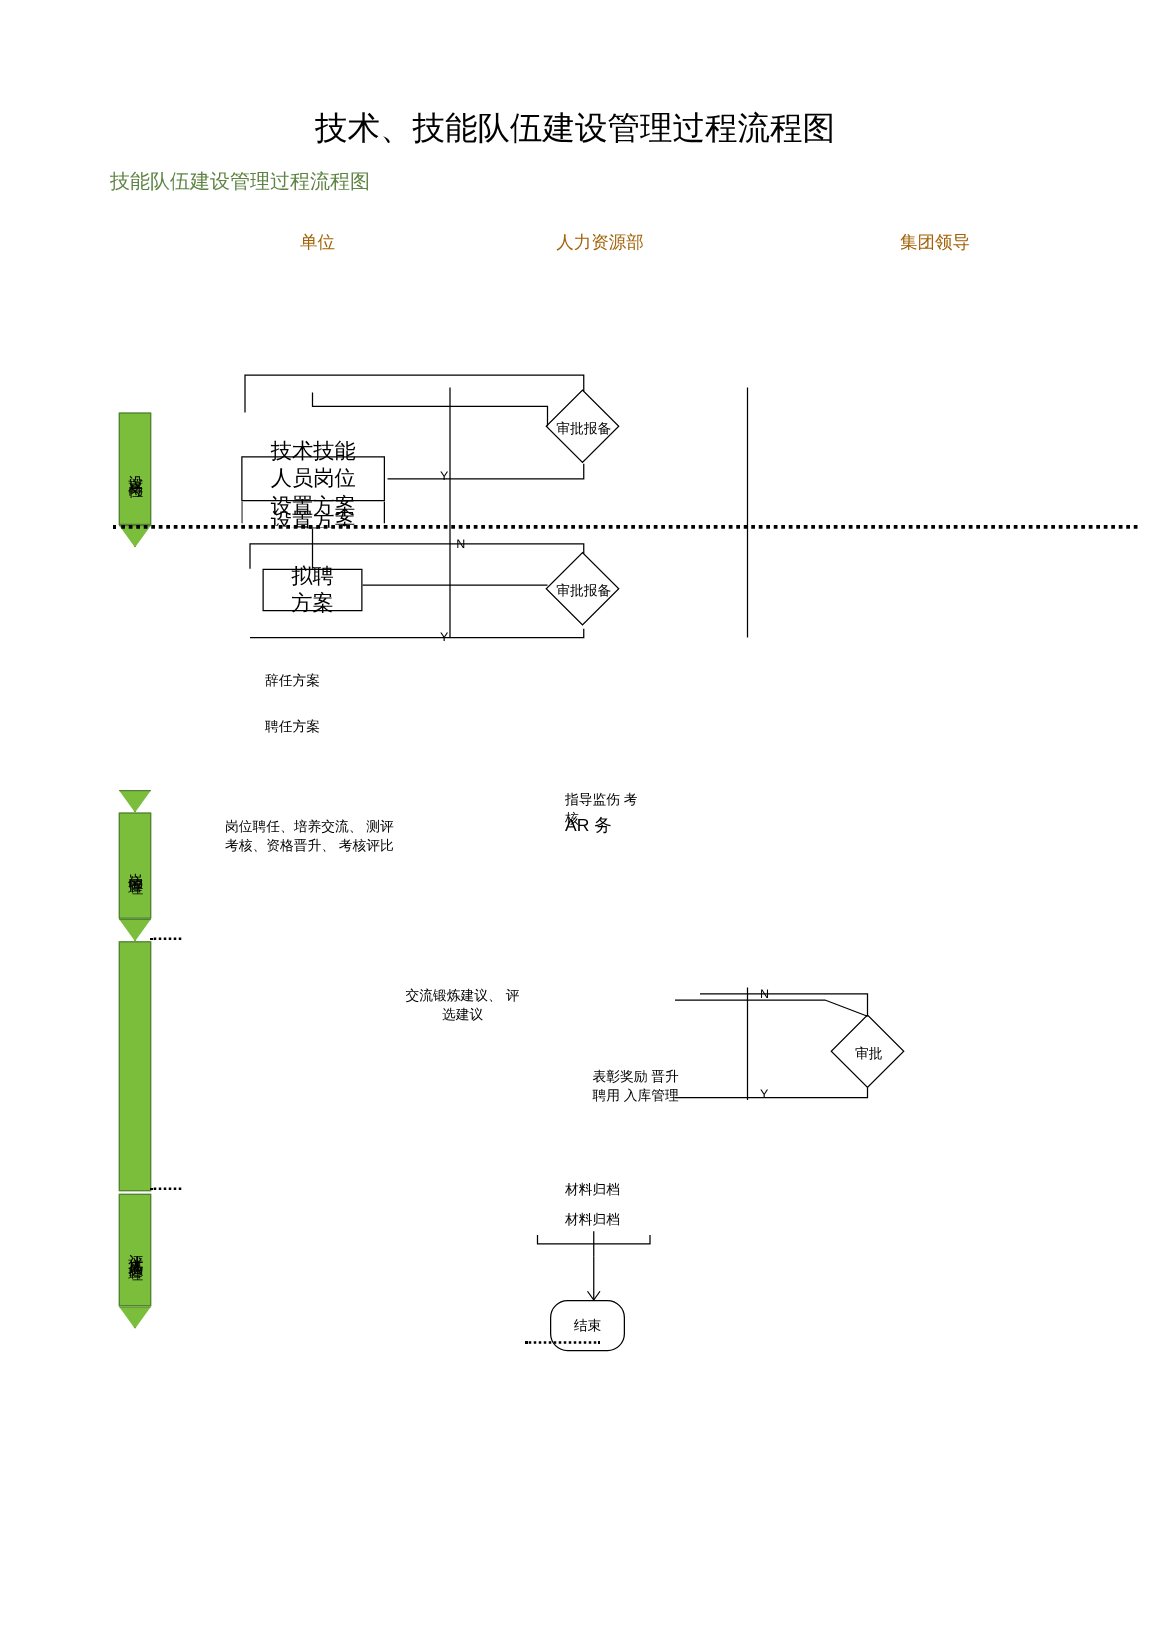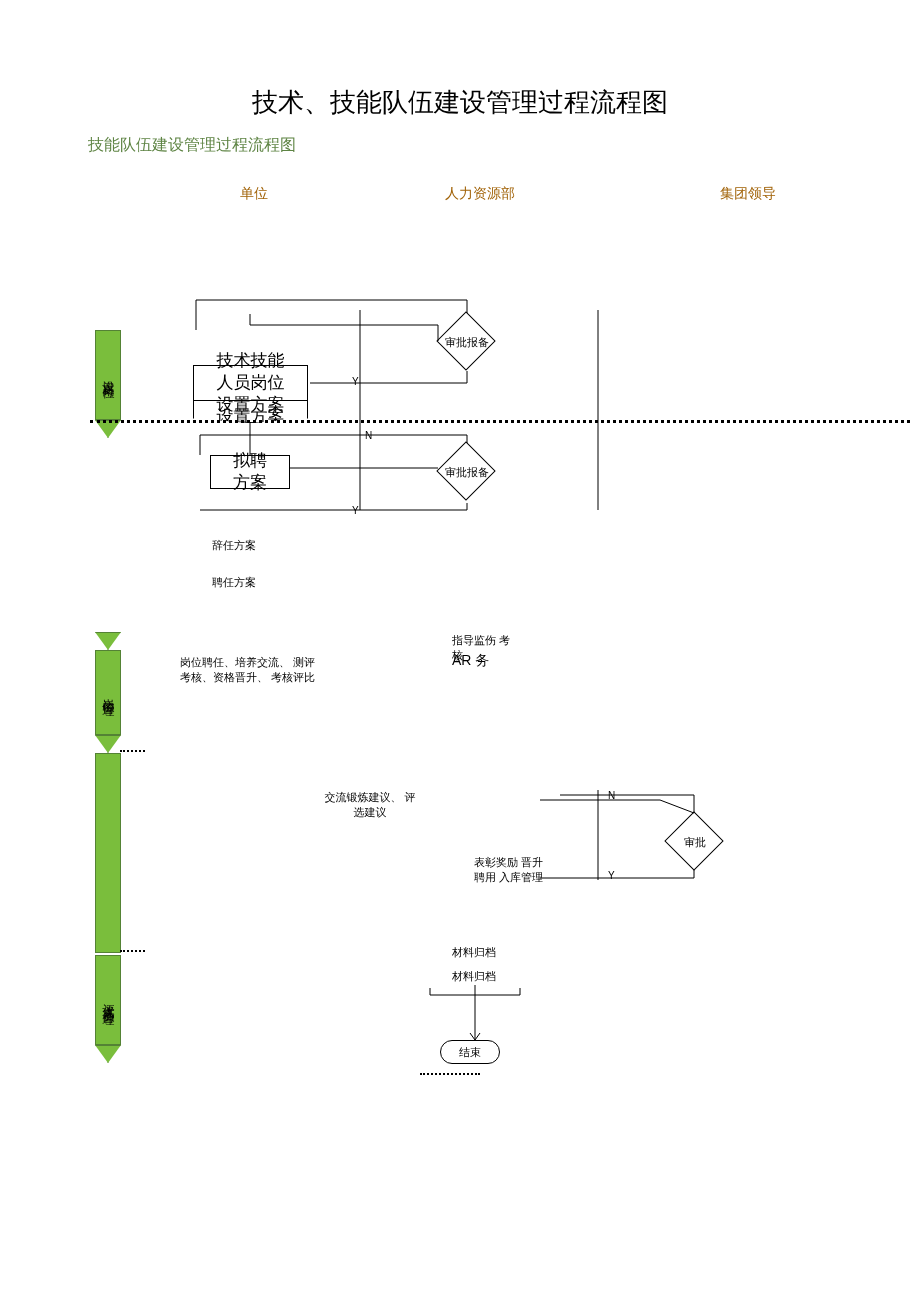--- a/index.html
+++ b/index.html
@@ -187,21 +187,21 @@
 <div class="diamond" style="left:673px; top:820px; width:42px; height:42px;"></div>
 <div class="diamond-label" style="left:660px; top:835px; width:70px;">审批</div>
 
 <div class="free-text" style="left:474px; top:855px; width:70px;">表彰奖励
 晋升聘用
 入库管理</div>
 
 <div class="free-text" style="left:452px; top:945px;">材料归档</div>
 <div class="free-text" style="left:452px; top:970px;font-family:Liberation Mono, monospace;">材料归档</div>
 
-<div class="terminator" style="left:440px; top:1040px; width:60px; height:24px;">结束</div>
+<div class="terminator" style="left:440px; top:1040px; width:60px; height:41px;">结束</div>
 
 <svg class="lines">
 
   <line x1="360" y1="310" x2="360" y2="510"></line>
   <line x1="598" y1="310" x2="598" y2="510"></line>
   <line x1="598" y1="790" x2="598" y2="880"></line>
 
   <polyline points="250,314 250,325 438,325 438,341"></polyline>
 
   <polyline points="467,313 467,300 196,300 196,330"></polyline>

